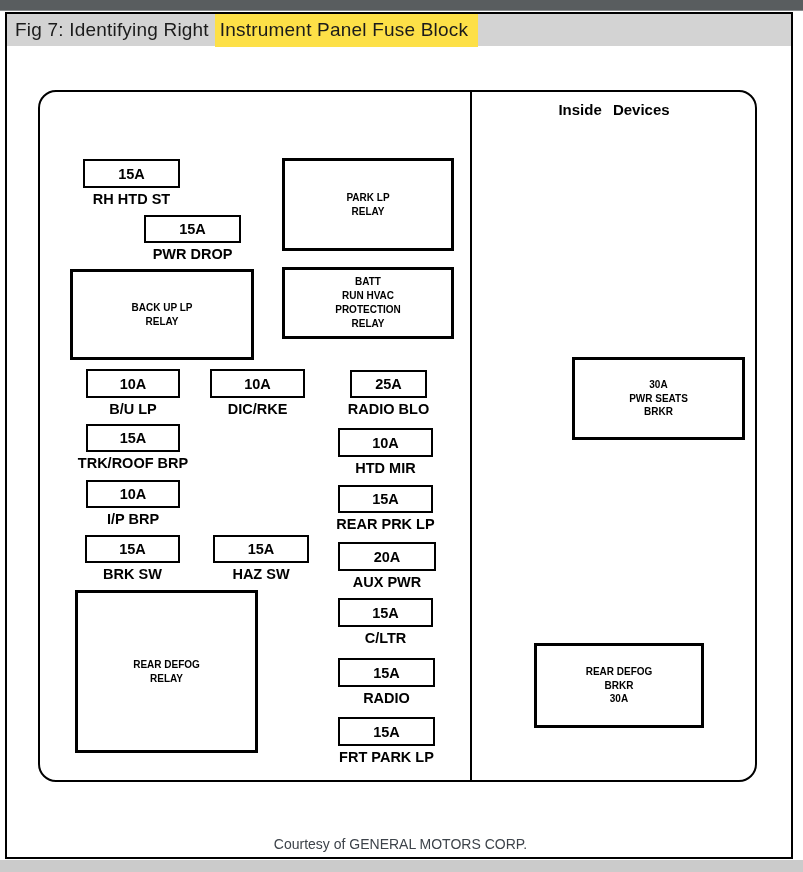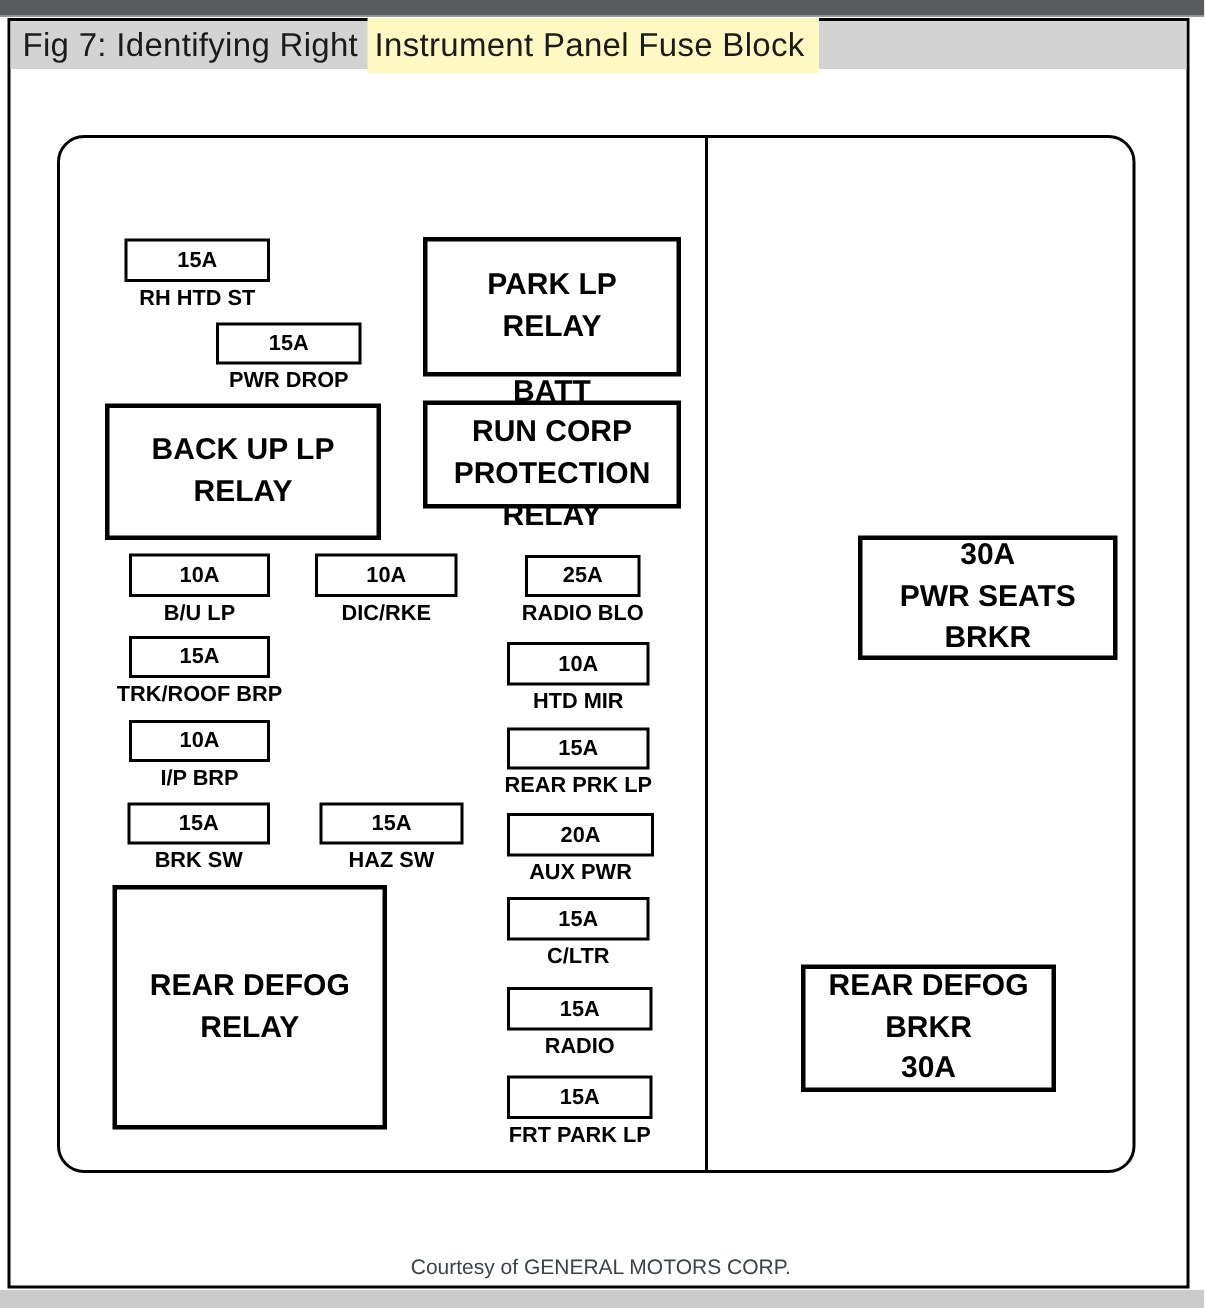--- a/index.html
+++ b/index.html
@@ -5,24 +5,24 @@
   html,body{margin:0;padding:0;background:#ffffff;}
   .screen{
     position:relative;width:803px;height:872px;overflow:hidden;
     background:#ffffff;font-family:"Liberation Sans",sans-serif;color:#000;
   }
   .top-band{position:absolute;left:0;top:0;width:803px;height:10px;background:#595d5f;border-bottom:1px solid #8a8d8f;}
   .page{position:absolute;left:5px;top:12px;width:784px;height:843px;border:2px solid #000;background:#fff;box-sizing:content-box;}
   .titlebar{
     position:absolute;left:0;top:0;width:100%;height:32px;background:#d3d3d3;
     display:flex;align-items:center;padding-left:8px;box-sizing:border-box;
-    font-size:22px;color:#1b1b1b;letter-spacing:0.2px;
+    font-size:19px;color:#1b1b1b;letter-spacing:0.2px;
   }
   .title-prefix{white-space:pre;}
-  .title-highlight{background:#fef9c3;padding:5px 10px 6px 5px;margin-left:6px;white-space:pre;}
+  .title-highlight{background:#fde047;padding:5px 10px 6px 5px;margin-left:6px;white-space:pre;}
   .bottom-strip{position:absolute;left:0;top:860px;width:803px;height:12px;background:#cbcbcb;}
 
   
   .frame{position:absolute;left:38px;top:90px;width:715px;height:688px;border:2px solid #000;border-radius:18px;background:#fff;}
   .divider{position:absolute;left:470px;top:91px;width:2px;height:690px;background:#000;}
   .section-title{position:absolute;top:101px;font-size:15px;font-weight:bold;text-align:center;word-spacing:7px;}
   .st-out{left:38px;width:433px;}
   .st-in{left:471px;width:286px;}
 
   .fuse{position:absolute;}
@@ -31,51 +31,52 @@
     display:flex;align-items:center;justify-content:center;
     font-size:14.5px;font-weight:bold;
   }
   .fuse-label{
     position:absolute;top:100%;margin-top:3px;left:50%;transform:translateX(-50%);
     white-space:nowrap;font-size:14.5px;font-weight:bold;
   }
   .relay{
     position:absolute;border:3px solid #000;box-sizing:border-box;background:#fff;
     display:flex;flex-direction:column;align-items:center;justify-content:center;
-    font-size:20px;font-weight:bold;line-height:1.38;text-align:center;
+    font-size:10px;font-weight:bold;line-height:1.38;text-align:center;
   }
   .credit{position:absolute;left:0;top:836px;width:801px;text-align:center;font-size:14px;color:#3d434a;}
 </style>
 </head>
 <body>
 
 <div class="screen">
   <div class="top-band"></div>
 
   <div class="page">
     <div class="titlebar">
       <span class="title-prefix">Fig 7: Identifying Right</span>
       <span class="title-highlight">Instrument Panel Fuse Block</span>
     </div>
   </div>
 
   <div class="frame"></div>
   <div class="divider"></div>
+  <div class="section-title st-in">Inside Devices</div>
 
   <div class="relay" style="left:282px;top:158px;width:172px;height:93px">
     <span>PARK LP</span>
     <span>RELAY</span>
   </div>
   <div class="relay" style="left:70px;top:269px;width:184px;height:91px">
     <span>BACK UP LP</span>
     <span>RELAY</span>
   </div>
   <div class="relay" style="left:282px;top:267px;width:172px;height:72px">
     <span>BATT</span>
-    <span>RUN CORP</span>
+    <span>RUN HVAC</span>
     <span>PROTECTION</span>
     <span>RELAY</span>
   </div>
   <div class="relay" style="left:75px;top:590px;width:183px;height:163px">
     <span>REAR DEFOG</span>
     <span>RELAY</span>
   </div>
 
   <div class="fuse" style="left:83px;top:159px;width:97px;height:29px">
     <div class="fuse-box">

